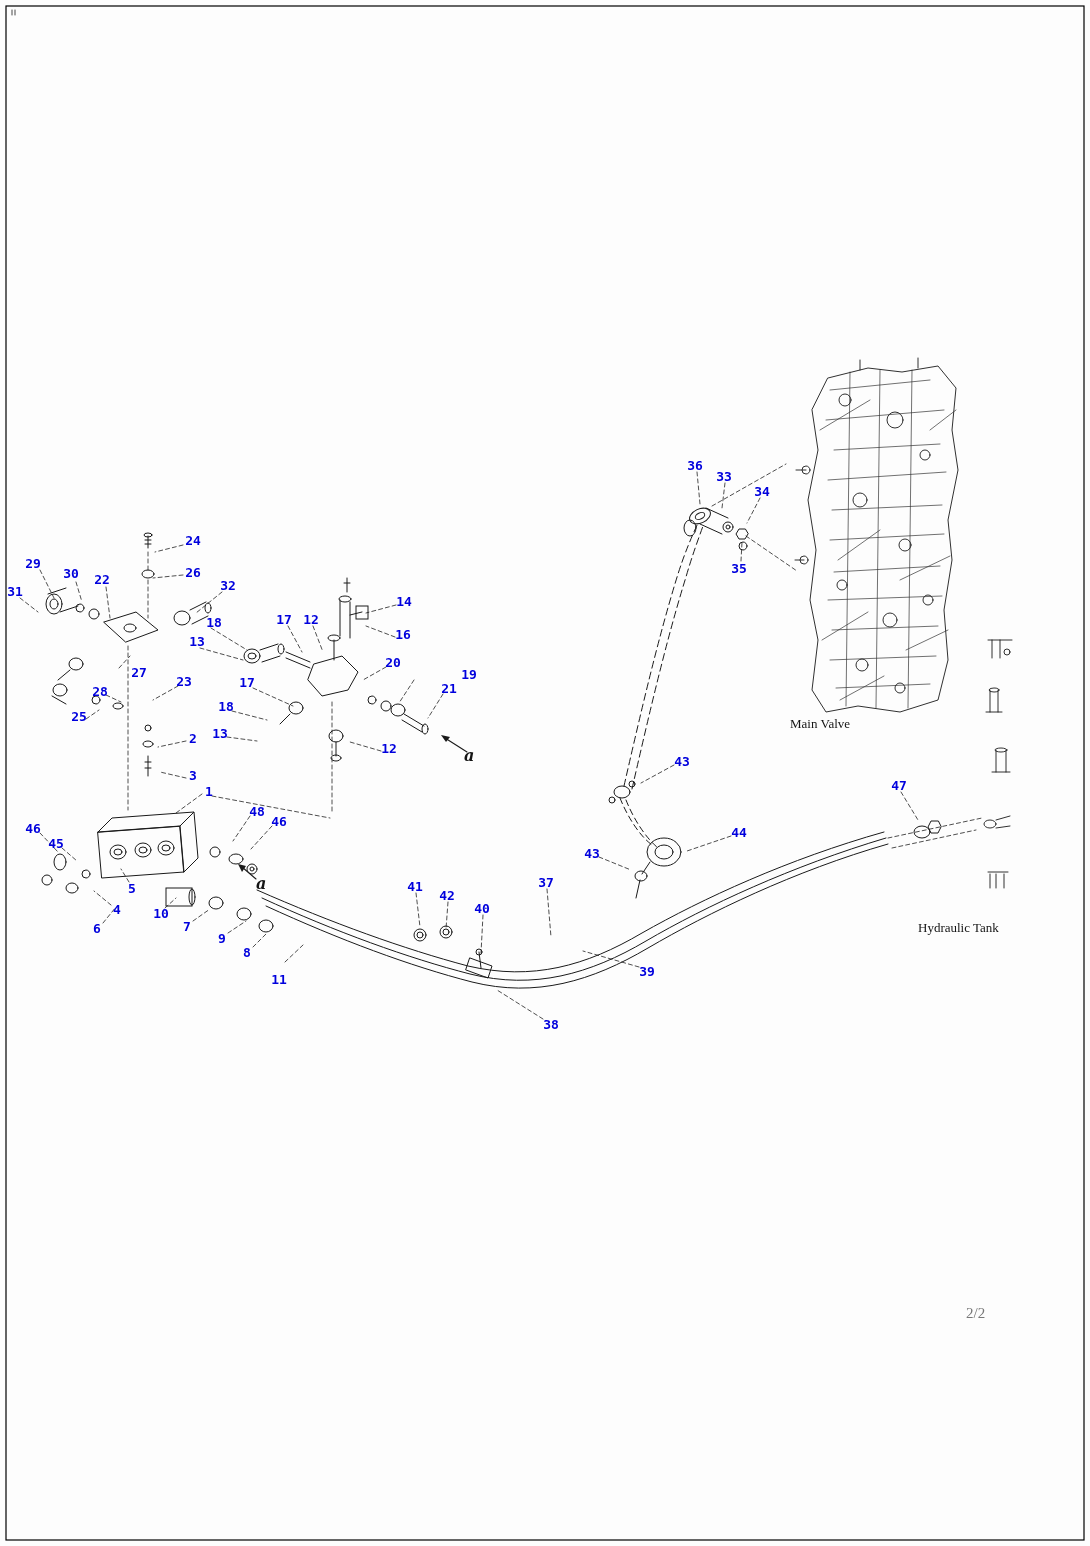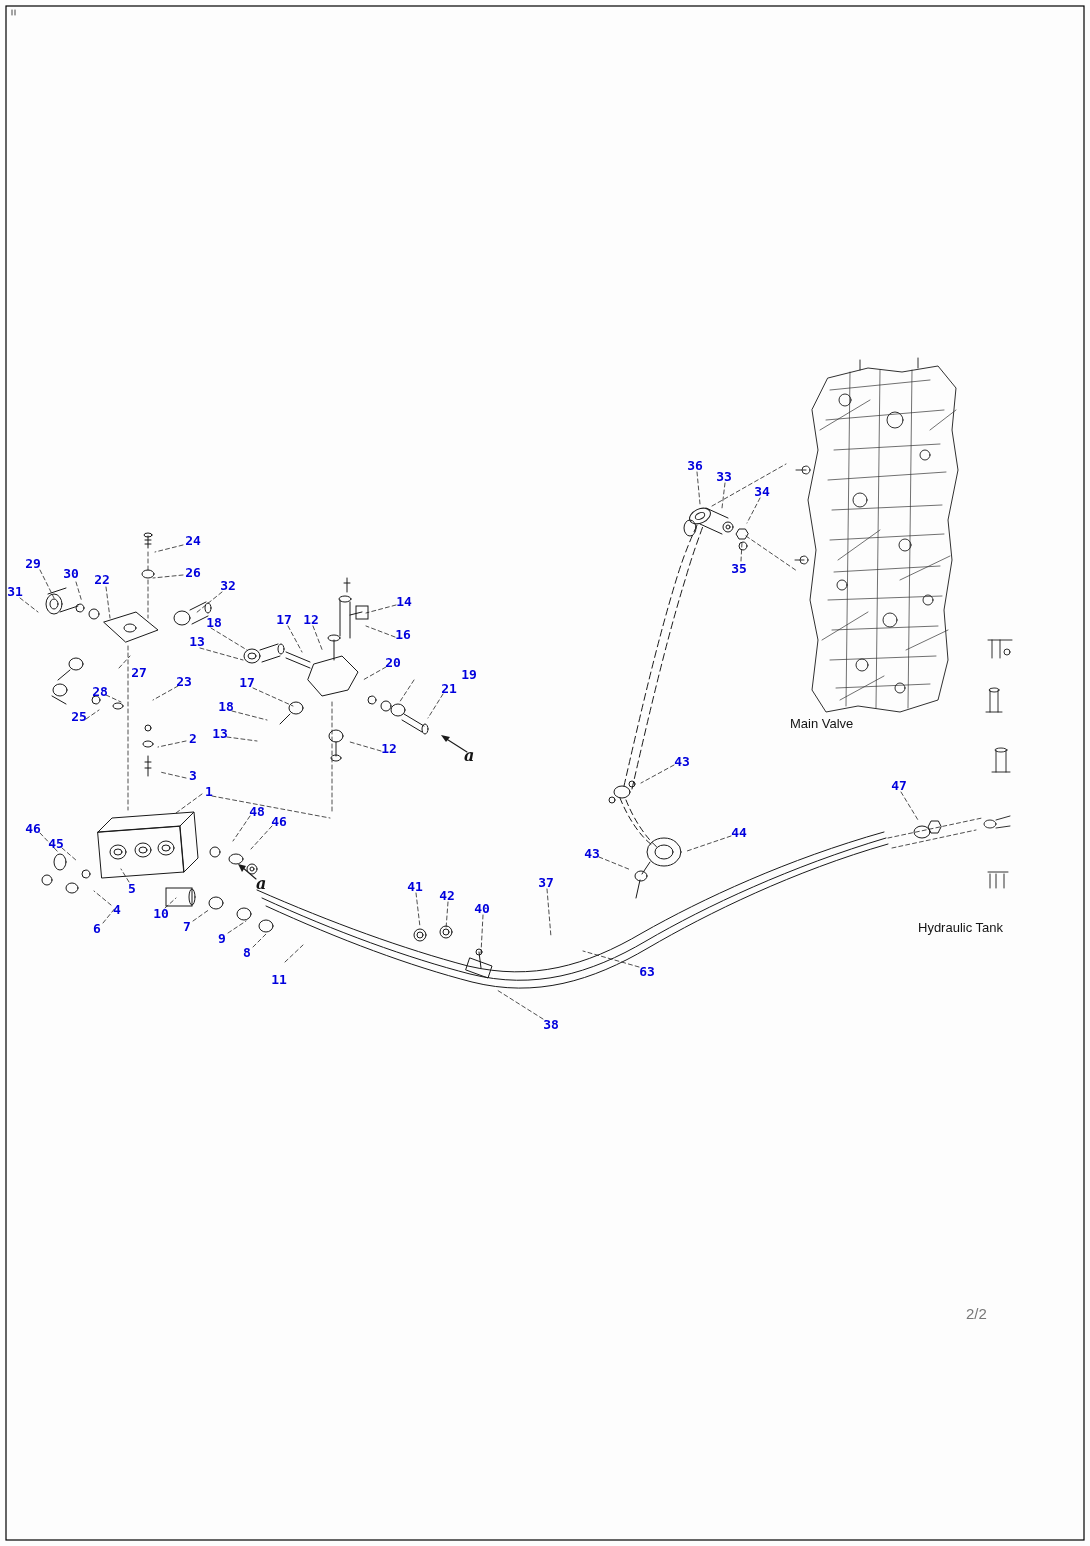--- a/index.html
+++ b/index.html
@@ -18,21 +18,21 @@
     color:var(--callout-color,#0000dd);
     font-family:"DejaVu Sans Mono", monospace;
     font-weight:bold;
     font-size:13px;
     line-height:1;
     white-space:nowrap;
   }
   .label{
     position:absolute;
     color:#141414;
-    font-family:Liberation Sans, sans-serif;
+    font-family:Liberation Serif, serif;
     font-size:13px;
     line-height:1;
     white-space:nowrap;
   }
   .label.main-valve{left:790px;top:717px;}
   .label.tank{left:918px;top:921px;}
   .label.view-a{
     font-family:"DejaVu Serif", serif;
     font-style:italic;
     font-weight:bold;
@@ -267,21 +267,21 @@
       <div class="callout" style="left: 482px; top: 908px;">40</div>
       <div class="callout" style="left: 546px; top: 882px;">37</div>
       <div class="callout" style="left: 695px; top: 465px;">36</div>
       <div class="callout" style="left: 724px; top: 476px;">33</div>
       <div class="callout" style="left: 762px; top: 491px;">34</div>
       <div class="callout" style="left: 739px; top: 568px;">35</div>
       <div class="callout" style="left: 682px; top: 761px;">43</div>
       <div class="callout" style="left: 899px; top: 785px;">47</div>
       <div class="callout" style="left: 739px; top: 832px;">44</div>
       <div class="callout" style="left: 592px; top: 853px;">43</div>
-      <div class="callout" style="left: 647px; top: 971px;">63</div>
+      <div class="callout" style="left: 647px; top: 971px;">39</div>
       <div class="callout" style="left: 551px; top: 1024px;">38</div>
     </div>
 
   <div class="label main-valve">Main Valve</div>
   <div class="label tank">Hydraulic Tank</div>
   <div class="label view-a a1">a</div>
   <div class="label view-a a2">a</div>
   <div class="label page-ref">2/2</div>
 </div>
 

